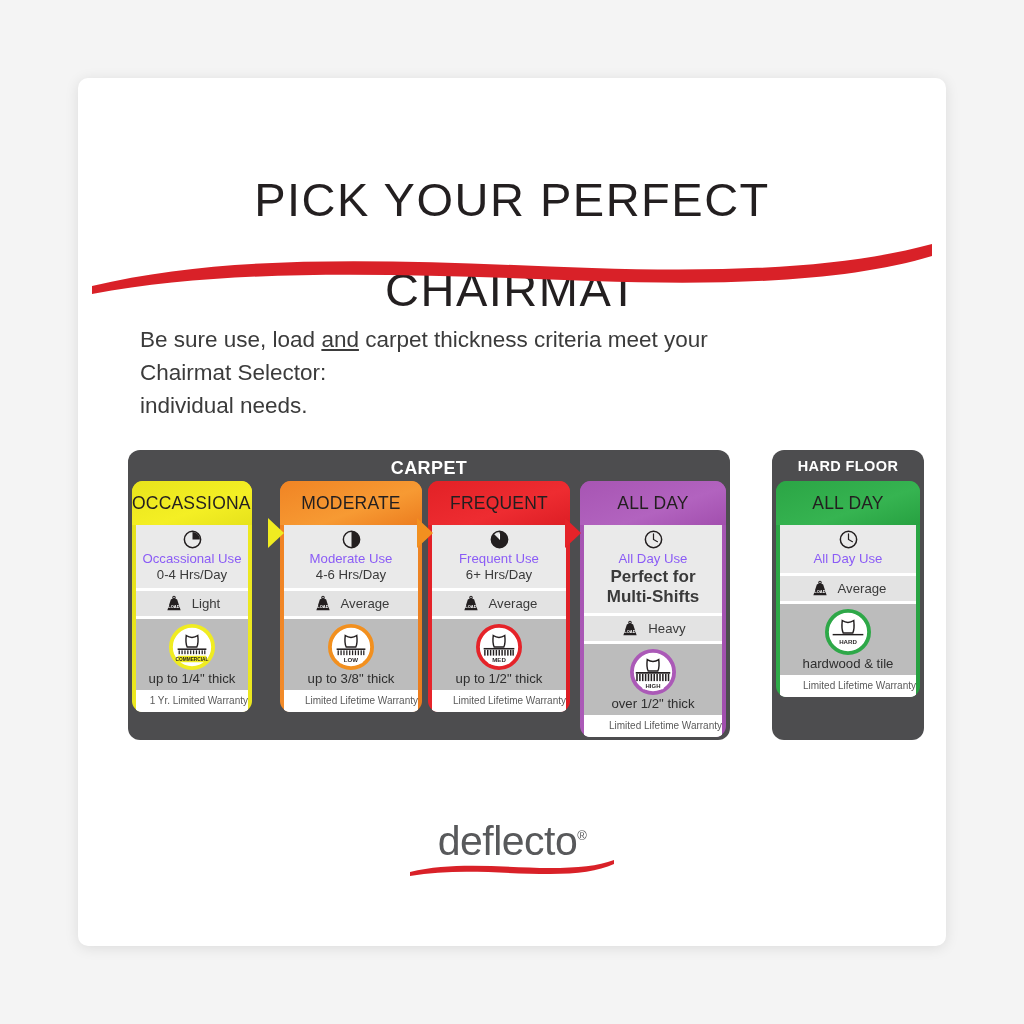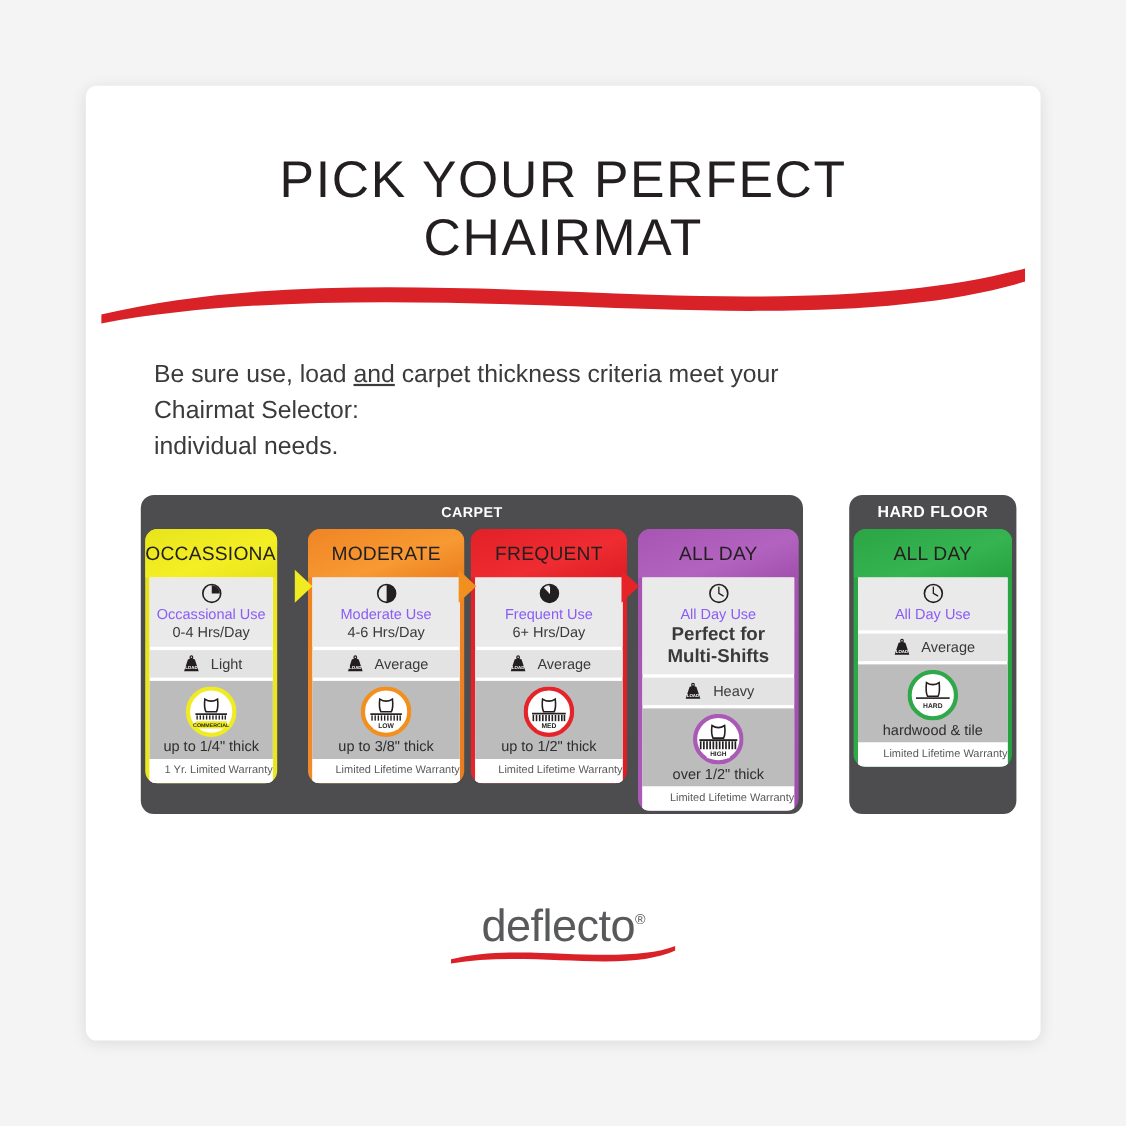--- a/index.html
+++ b/index.html
@@ -21,21 +21,21 @@
 
   
   .title{
     position:absolute;left:0;top:58px;width:868px;
     text-align:center;
     font-size:47px;line-height:1.13;
     letter-spacing:1.5px;
     color:#231f20;
     font-weight:400;
   }
-  .title span{display:block;}
+  .title span{display:block;margin-top:37px;}
 
   
   .swoosh{
     position:absolute;left:14px;top:160px;width:840px;height:58px;
   }
   .swoosh svg{display:block;}
 
   
   .intro{
     position:absolute;left:62px;top:245px;width:760px;
@@ -51,21 +51,21 @@
   .group{
     position:absolute;top:0;
     background:#4d4d4f;
     border-radius:12px;
   }
   .group-carpet{left:0;width:602px;height:290px;}
   .group-hard{left:644px;width:152px;height:290px;}
   .group-label{
     position:absolute;top:8px;left:0;width:100%;
     text-align:center;color:#ffffff;
-    font-size:13px;font-weight:bold;letter-spacing:.4px;
+    font-size:18px;font-weight:bold;letter-spacing:.4px;
   }
   .group-hard .group-label{font-size:14.5px;}
 
   
   .col{
     position:absolute;top:31px;
     border-radius:11px;
     overflow:hidden;
   }
   .col-head{

